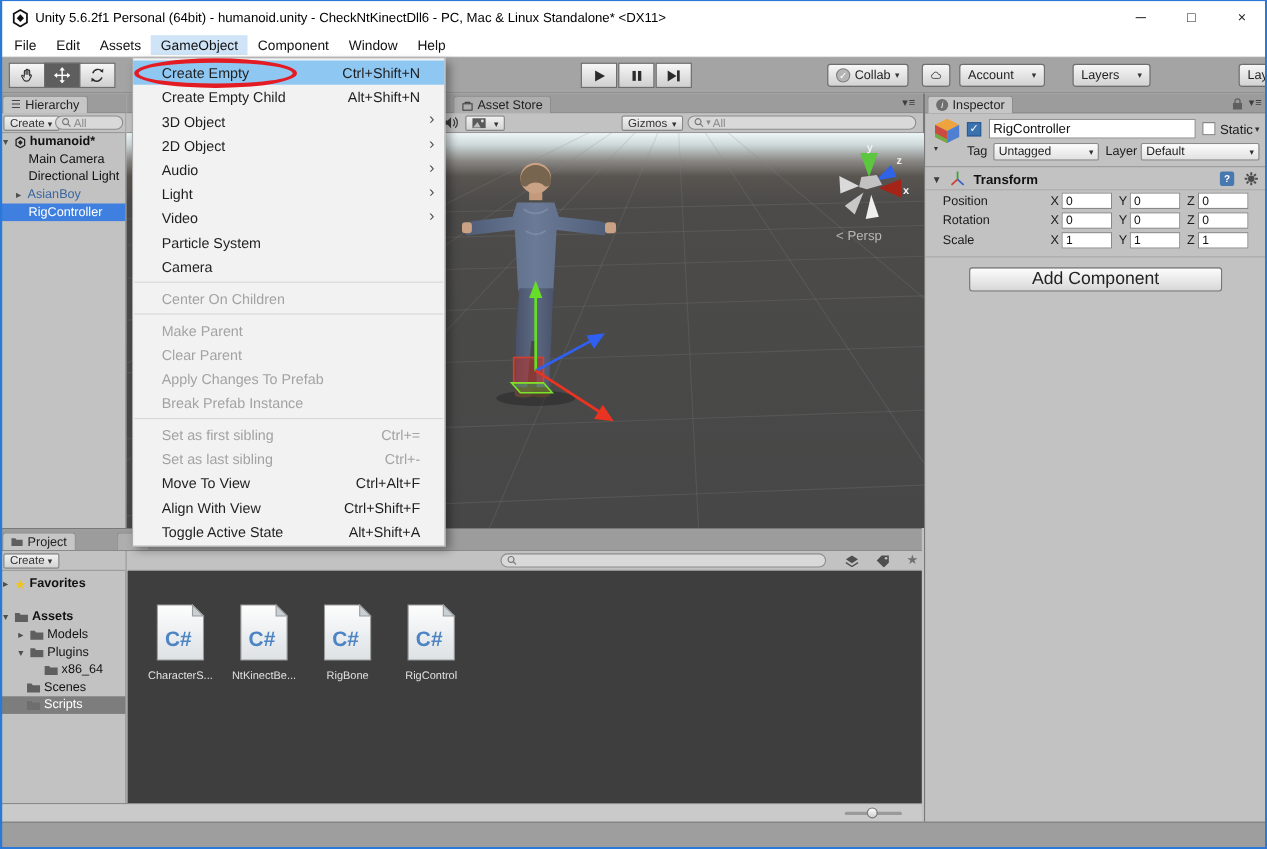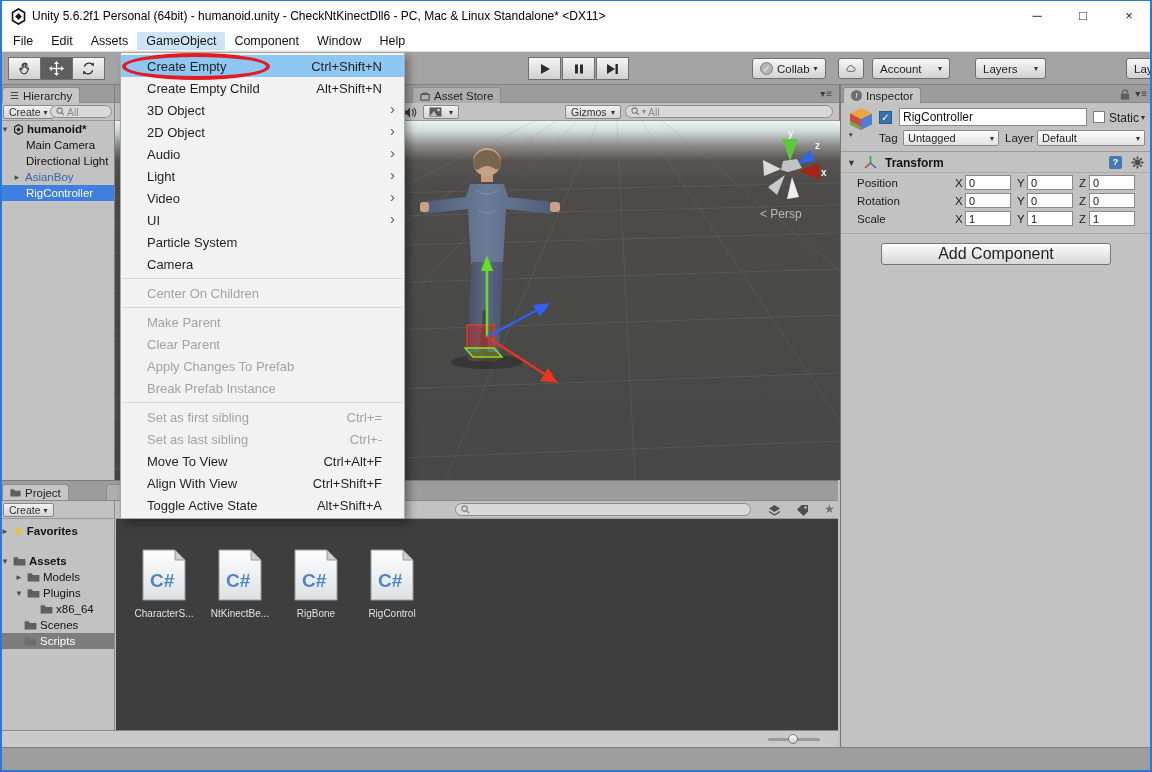--- a/index.html
+++ b/index.html
@@ -566,23 +566,20 @@
       </div>
     <div class="mi sub">
         <span>Audio</span>
       </div>
     <div class="mi sub">
         <span>Light</span>
       </div>
     <div class="mi sub">
         <span>Video</span>
       </div>
-    <div class="mi sub">
-        <span>UI</span>
-      </div>
     <div class="mi">
         <span>Particle System</span>
       </div>
     <div class="mi">
         <span>Camera</span>
       </div>
     <div class="msep"></div>
     <div class="mi dis">
         <span>Center On Children</span>
       </div>

